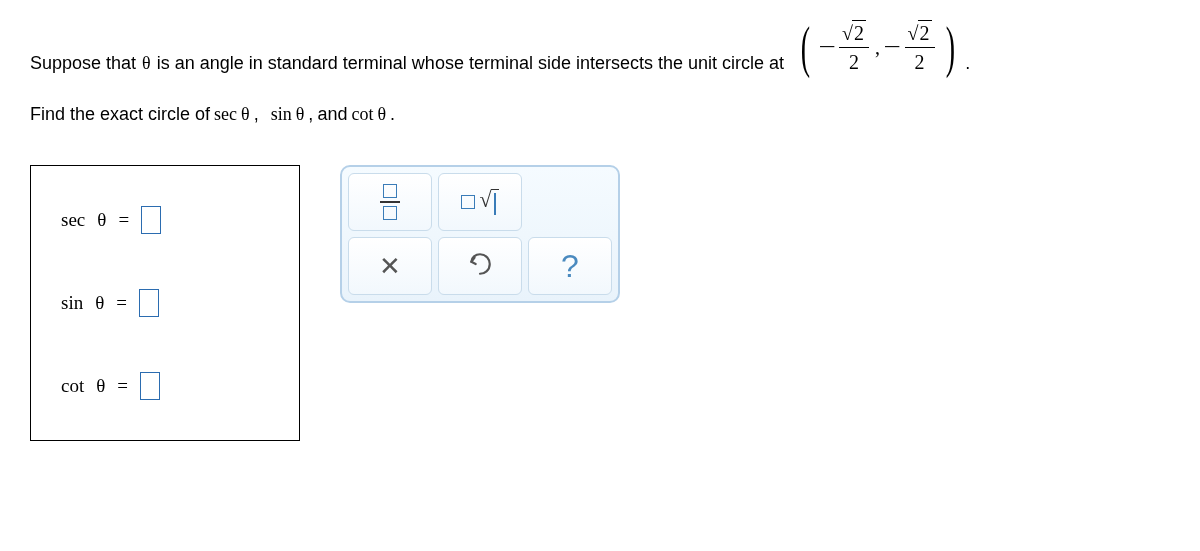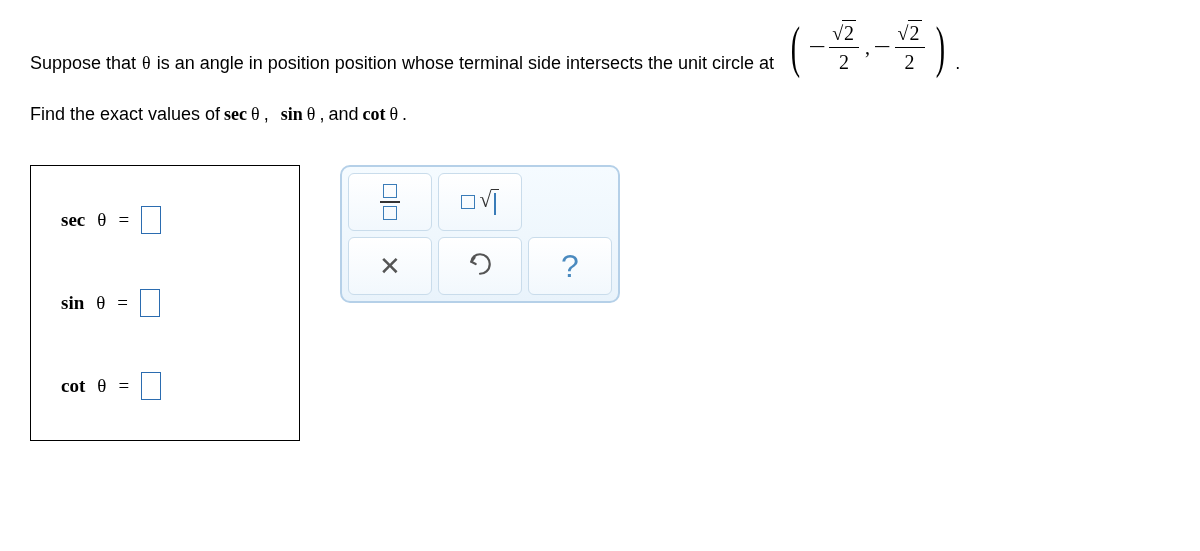--- a/index.html
+++ b/index.html
@@ -22,21 +22,20 @@
       align-items: center;
       gap: 4px;
       margin-bottom: 40px;
     }
     .theta {
       font-family: 'Times New Roman', serif;
       font-style: normal;
     }
     .mathfn {
       font-family: 'Times New Roman', serif;
-      font-weight: bold;
     }
     .coord-paren {
       display: inline-flex;
       align-items: center;
       gap: 6px;
       font-family: 'Times New Roman', serif;
       font-size: 20px;
       margin-left: 6px;
     }
     .big-paren {
@@ -191,21 +190,21 @@
       display: inline-block;
       transform: scaleX(1.4);
     }
   </style>
 </head>
 <body>
 
 <div class="question-line1">
   <span>Suppose that </span>
   <span class="theta">θ</span>
-  <span> is an angle in position position whose terminal side intersects the unit circle at </span>
+  <span> is an angle in standard terminal whose terminal side intersects the unit circle at </span>
 
   <span class="coord-paren">
     <span class="big-paren">(</span>
 
     <span class="minus-op">−</span>
     <span class="frac">
       <span class="num">
         <span class="sqrt">
           <span class="sqrt-sym">√</span>
           <span class="sqrt-arg">2</span>
@@ -226,21 +225,21 @@
       </span>
       <span class="den">2</span>
     </span>
 
     <span class="big-paren">)</span>
   </span>
   <span>.</span>
 </div>
 
 <div class="question-line2">
-  <span>Find the exact values of </span>
+  <span>Find the exact circle of </span>
   <span class="mathfn">sec</span>
   <span class="theta">θ</span>
   <span>, </span>
   <span style="width:4px"></span>
   <span class="mathfn">sin</span>
   <span class="theta">θ</span>
   <span>, </span>
   <span>and </span>
   <span class="mathfn">cot</span>
   <span class="theta">θ</span>

